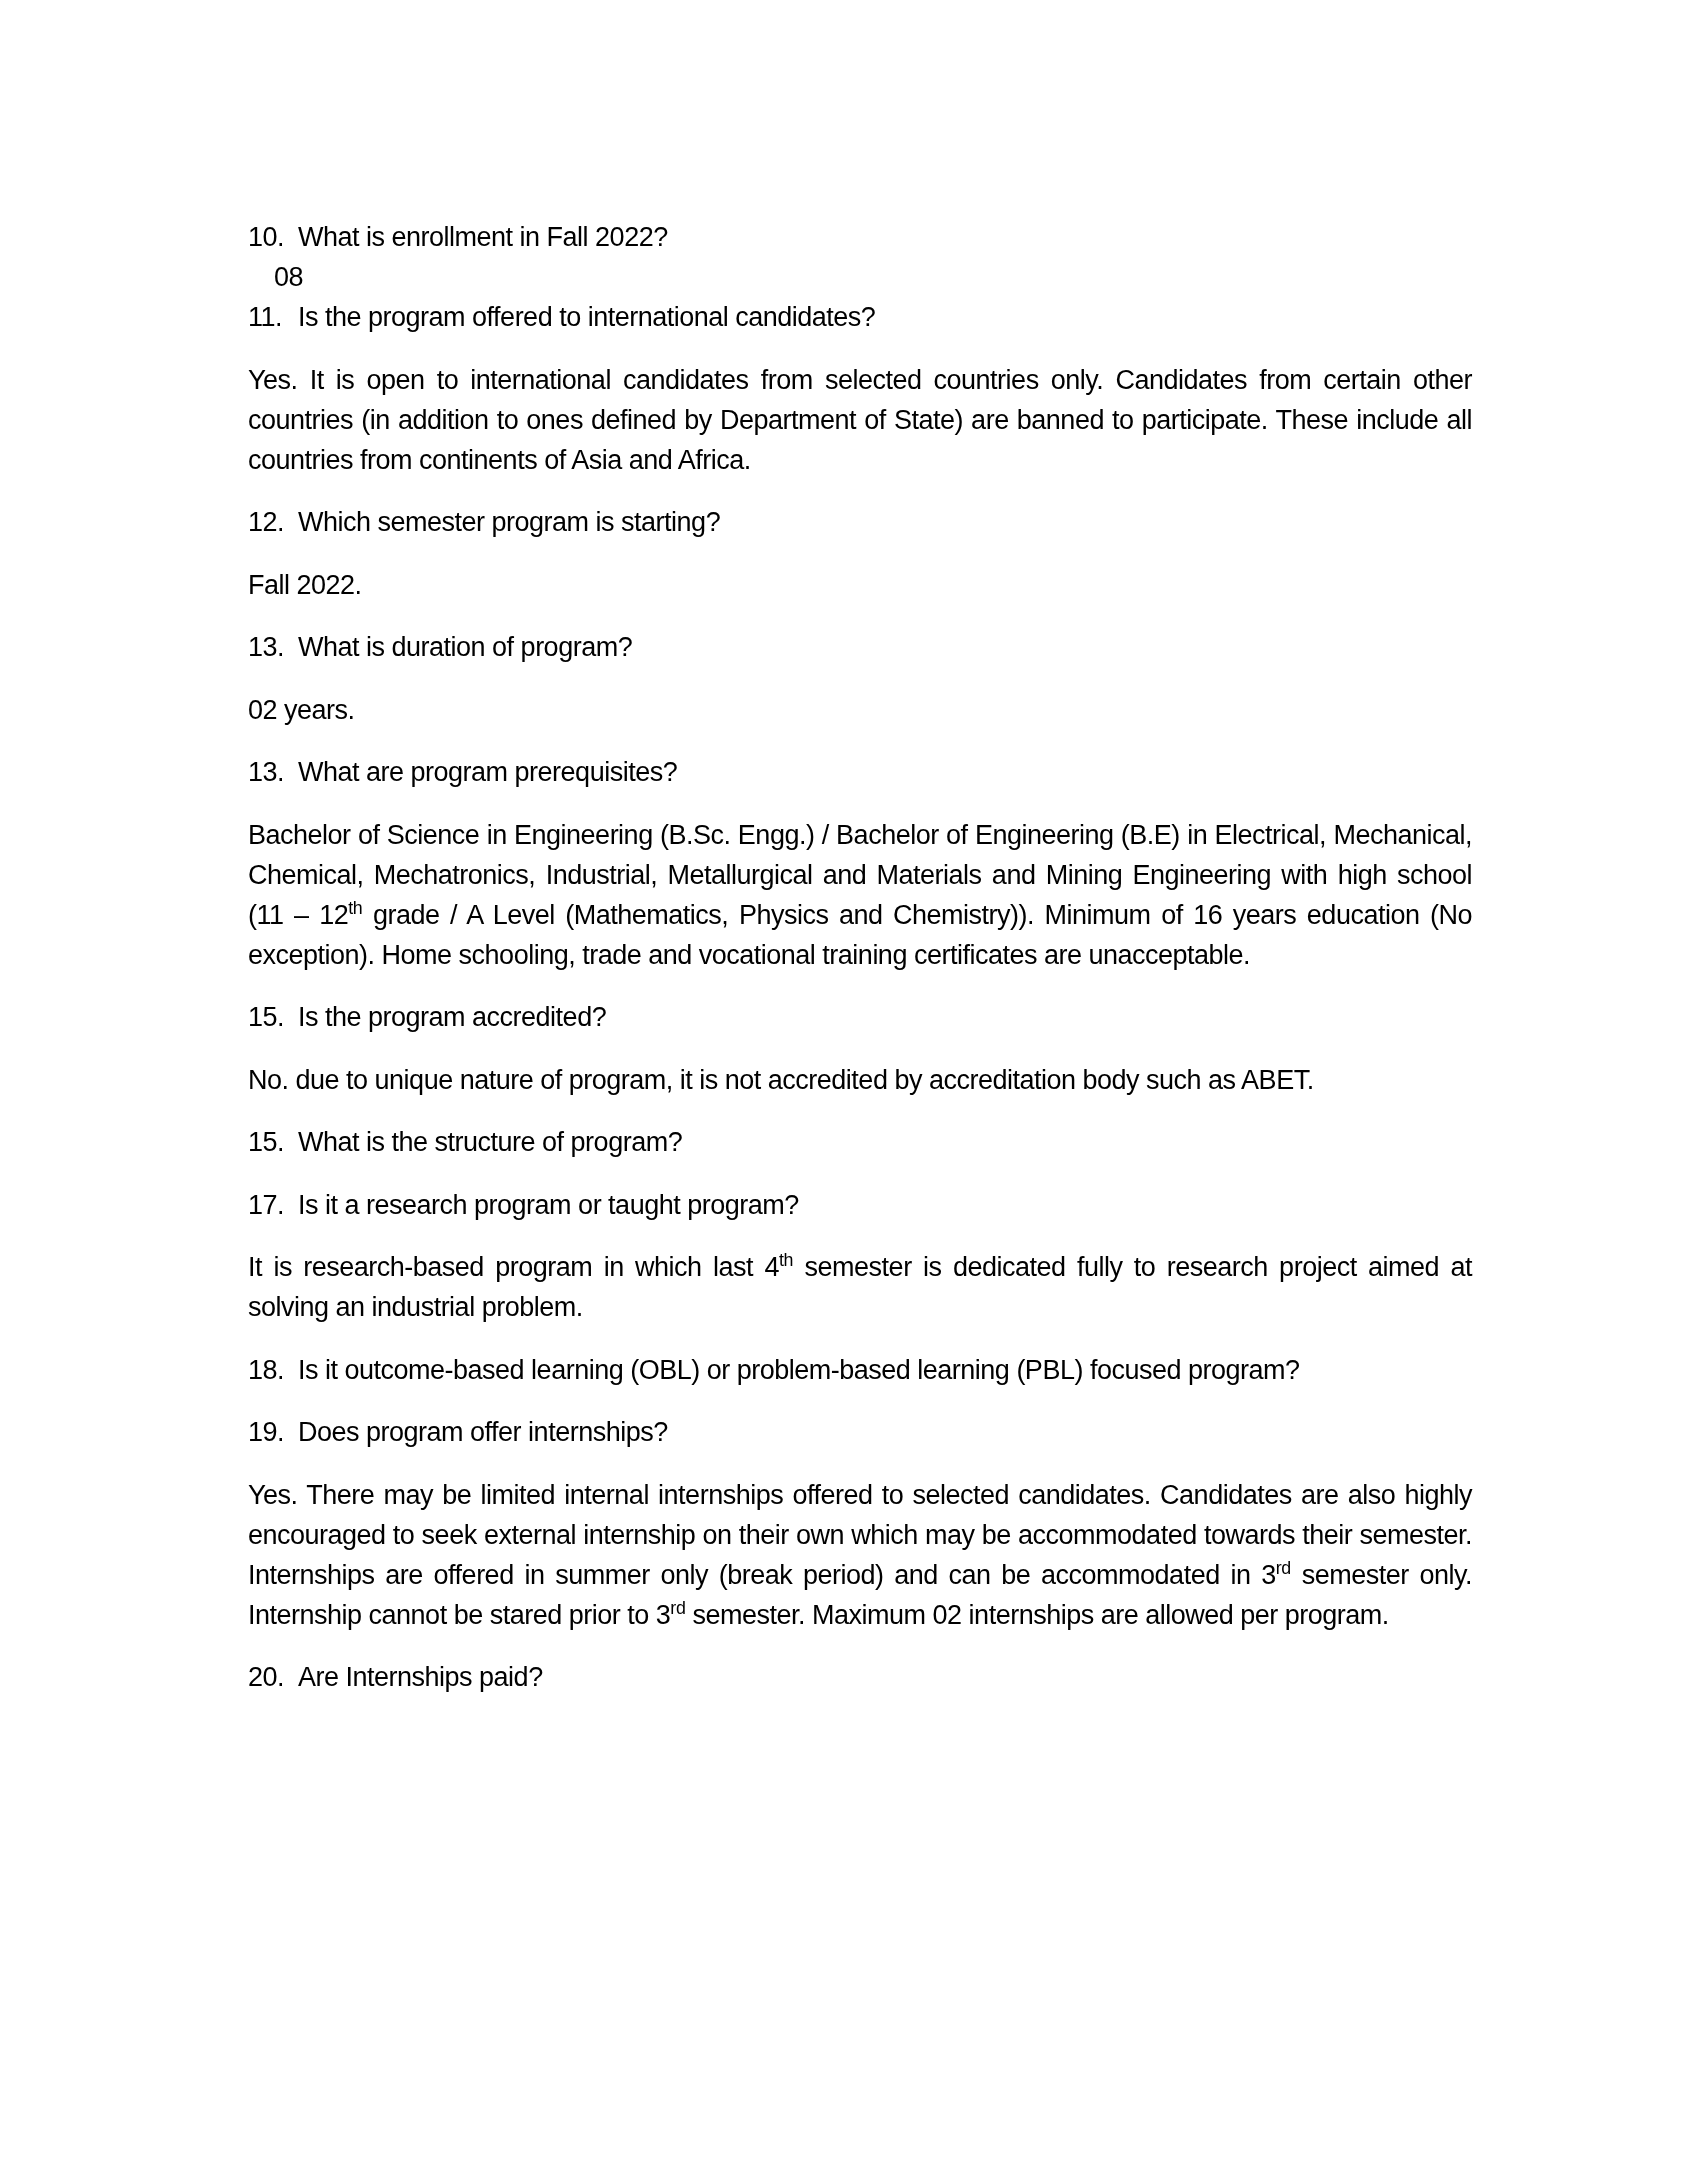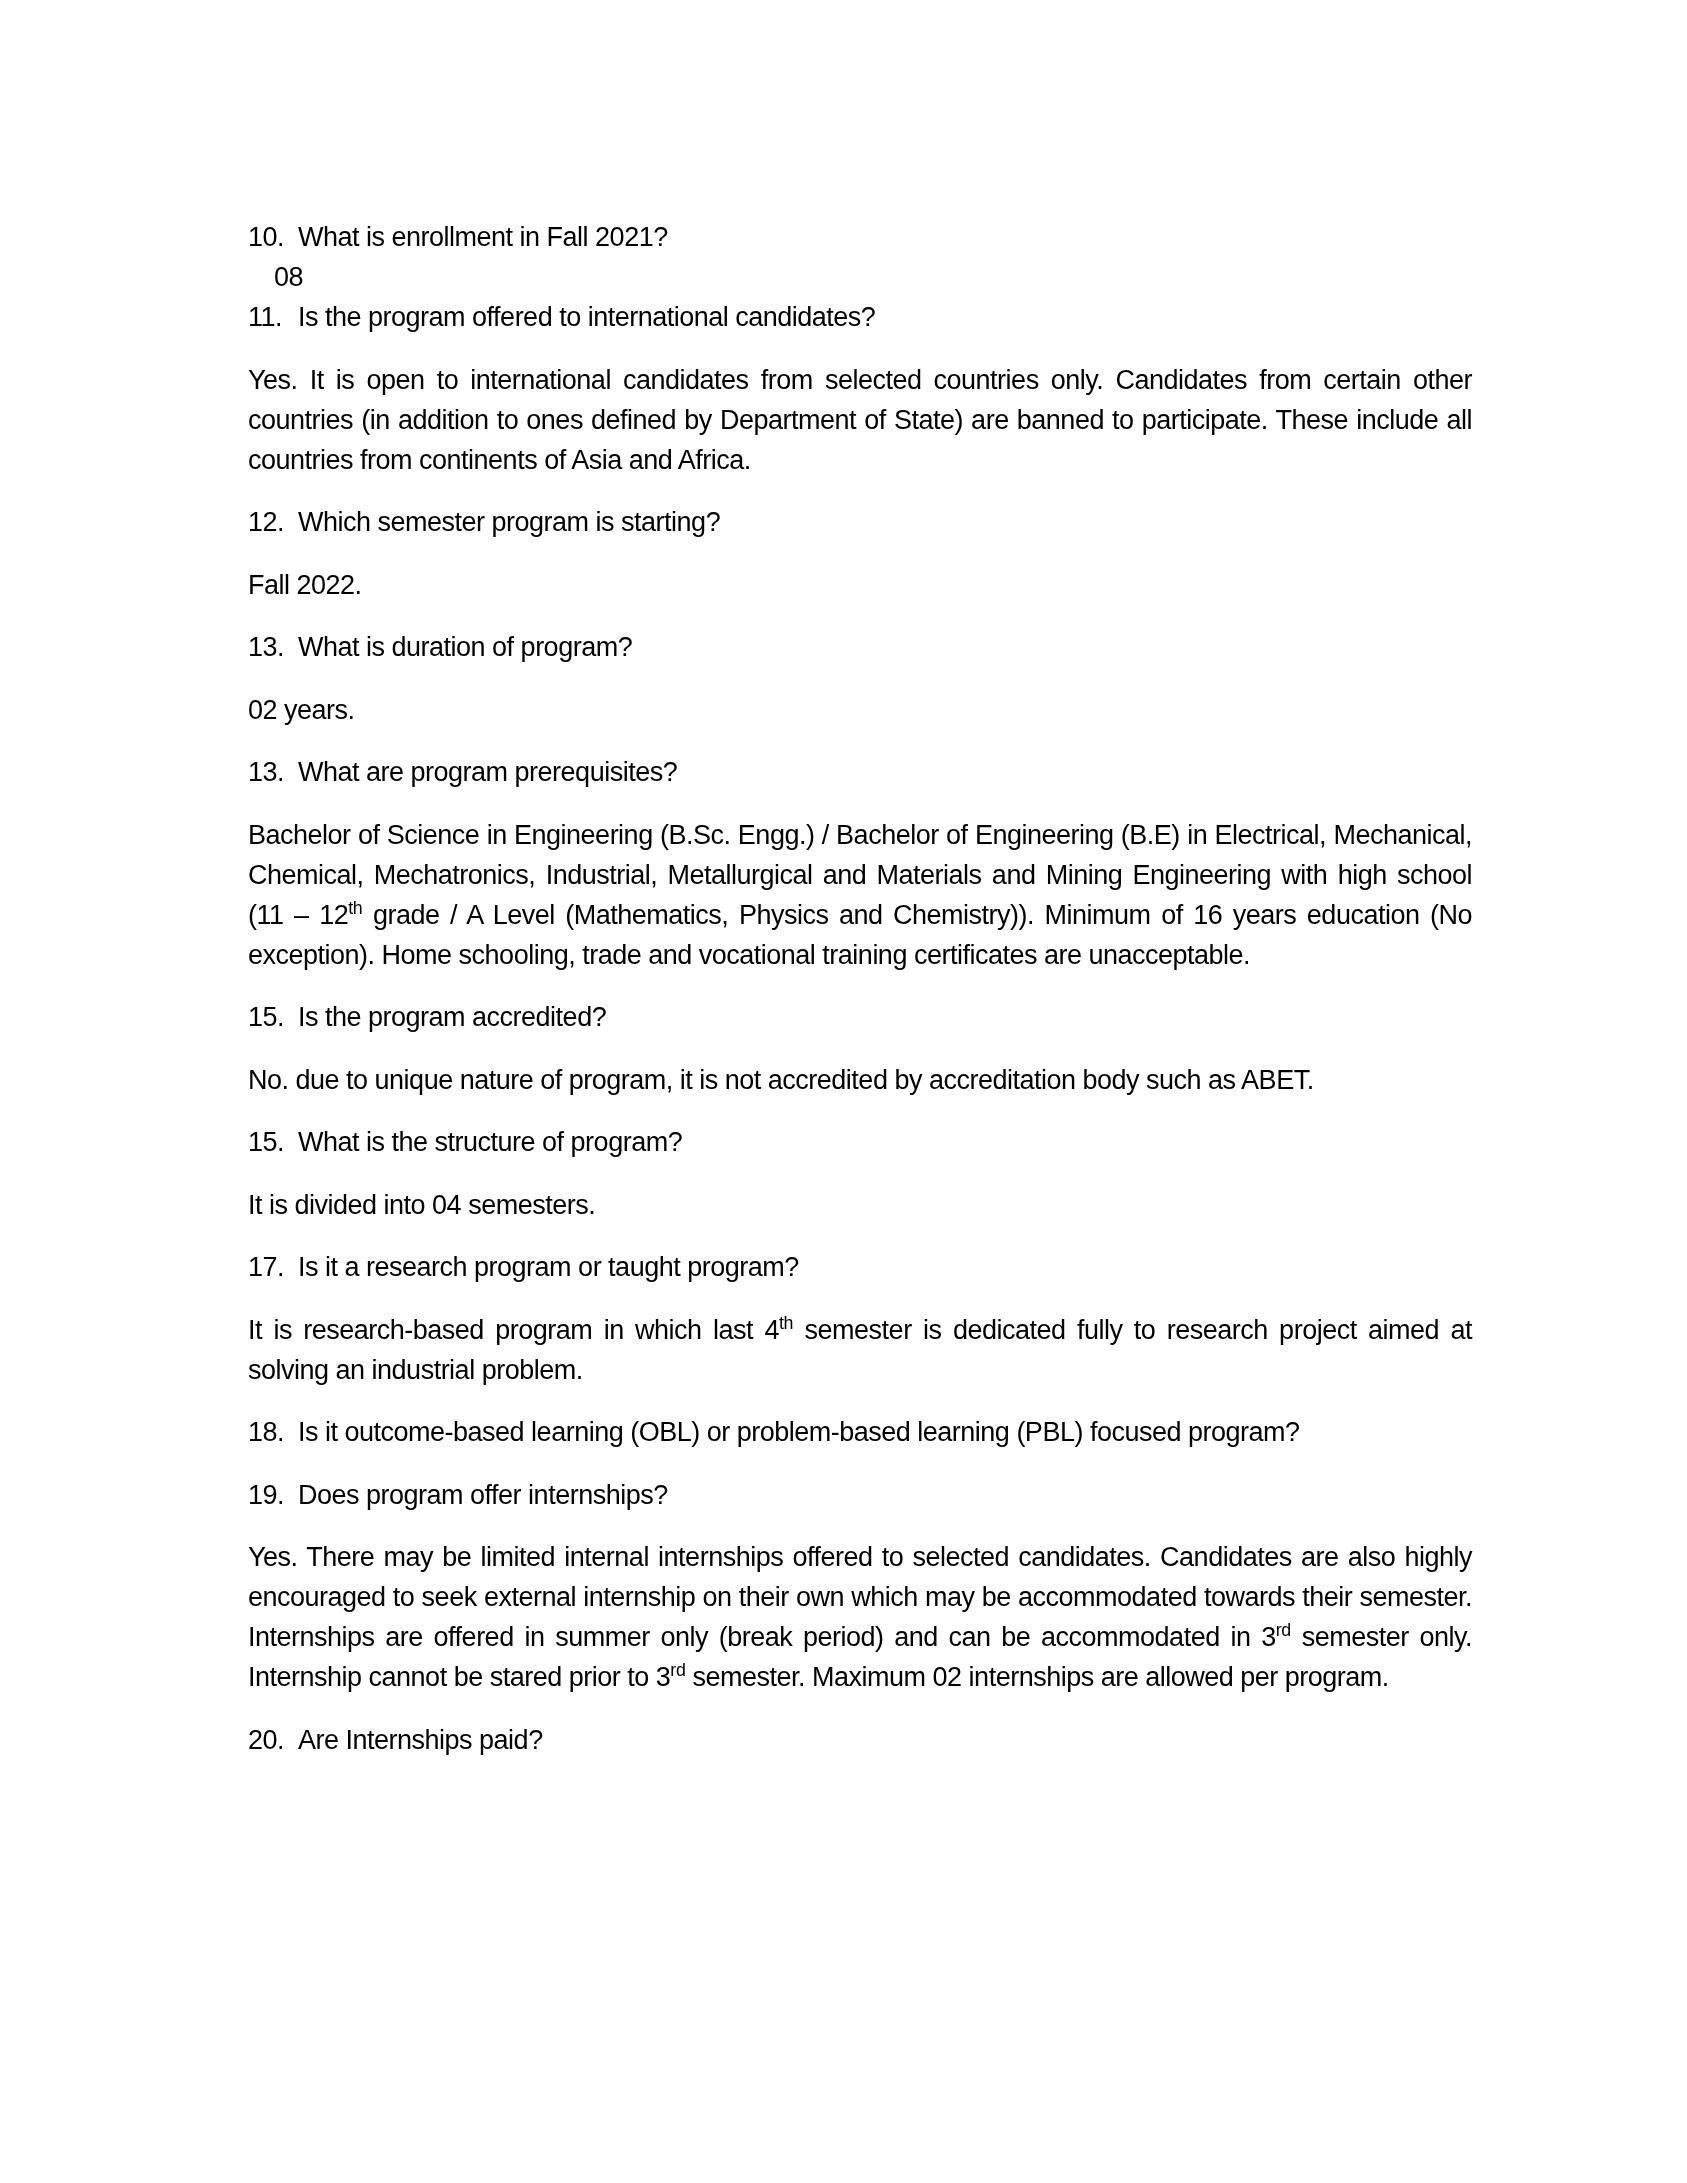--- a/index.html
+++ b/index.html
@@ -57,21 +57,21 @@
   }
 </style>
 </head>
 <body>
 
 <div class="page">
   <div class="content">
 
     <div class="block q tight">
       <span class="num">10.</span>
-      <span class="qtext">What is enrollment in Fall 2021?</span>
+      <span class="qtext">What is enrollment in Fall 2022?</span>
     </div>
 
     <p class="block a indent tight">08</p>
 
     <div class="block q">
       <span class="num">11.</span>
       <span class="qtext">Is the program offered to international candidates?</span>
     </div>
 
     <p class="block a justify">Yes. It is open to international candidates from selected countries only. Candidates from certain other countries (in addition to ones defined by Department of State) are banned to participate. These include all countries from continents of Asia and Africa.</p>
@@ -102,21 +102,20 @@
       <span class="qtext">Is the program accredited?</span>
     </div>
 
     <p class="block a">No. due to unique nature of program, it is not accredited by accreditation body such as ABET.</p>
 
     <div class="block q">
       <span class="num">15.</span>
       <span class="qtext">What is the structure of program?</span>
     </div>
 
-    <p class="block a">It is divided into 04 semesters.</p>
 
     <div class="block q">
       <span class="num">17.</span>
       <span class="qtext">Is it a research program or taught program?</span>
     </div>
 
     <p class="block a justify">It is research-based program in which last 4<sup>th</sup> semester is dedicated fully to research project aimed at solving an industrial problem.</p>
 
     <div class="block q">
       <span class="num">18.</span>

